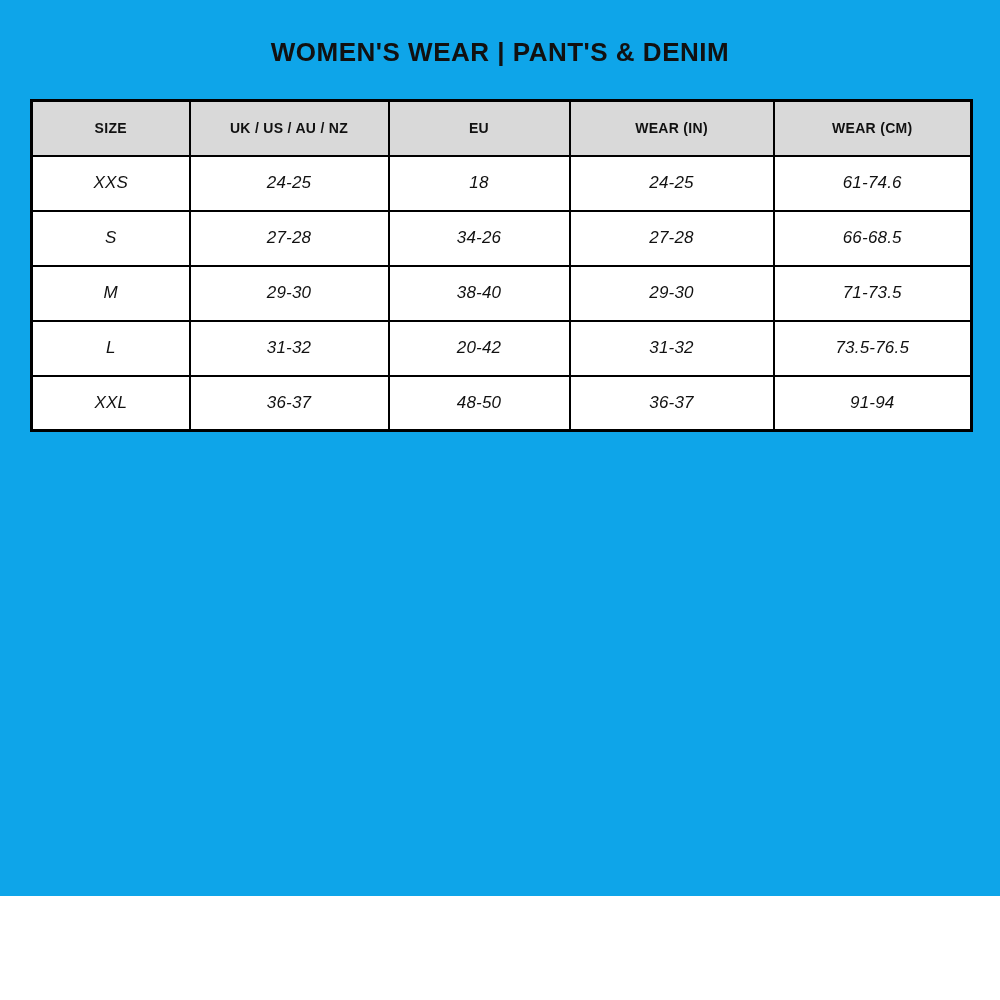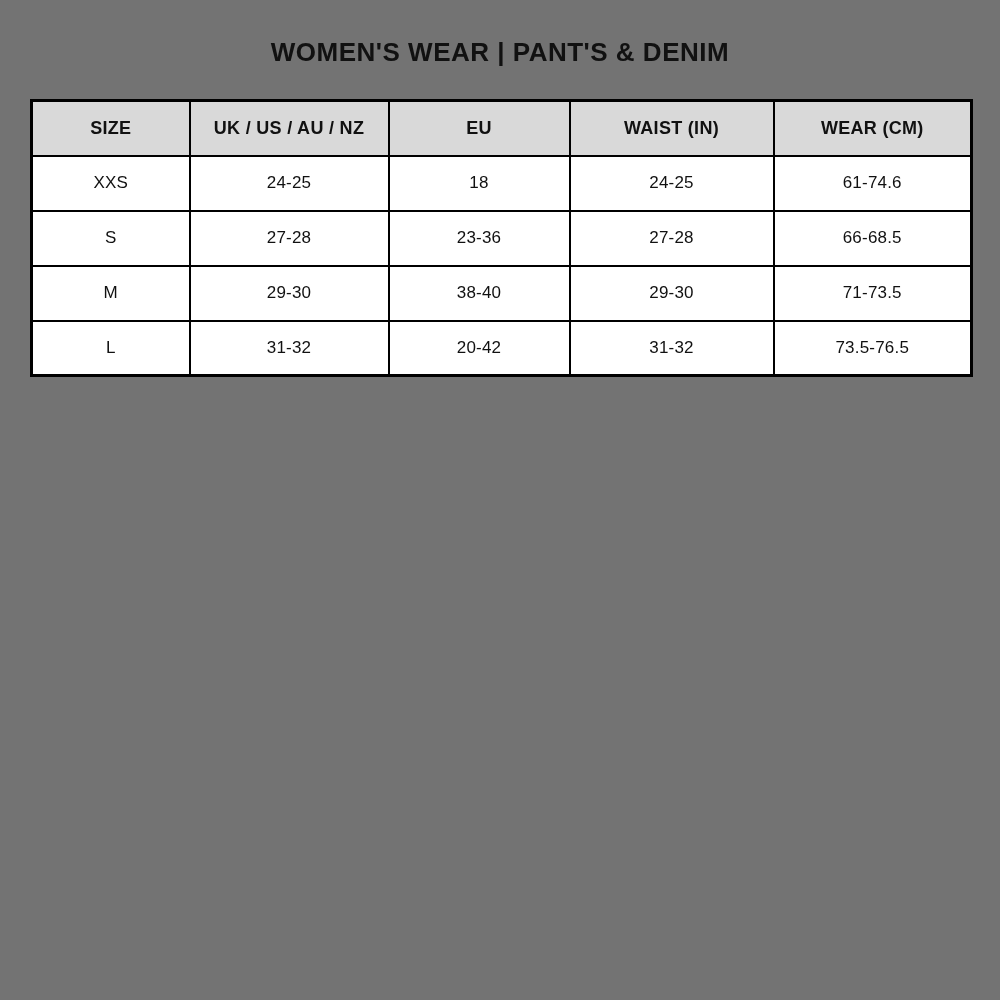--- a/index.html
+++ b/index.html
@@ -6,22 +6,22 @@
   html, body {
     width: 1000px;
     height: 1000px;
     background: #ffffff;
     font-family: "Liberation Sans", "DejaVu Sans", sans-serif;
     color: #111111;
   }
   .page {
     position: relative;
     width: 1000px;
-    height: 1000px;
-    background: #737373;
+    height: 896px;
+    background: #0ea5e9;
   }
   .page-title {
     position: absolute;
     top: 37px;
     left: 0;
     width: 100%;
     text-align: center;
     font-size: 26px;
     font-weight: 700;
     letter-spacing: 0.5px;
@@ -40,29 +40,30 @@
   table.size-chart td {
     border: 2px solid #000000;
     text-align: center;
     vertical-align: middle;
     height: 55px;
     overflow: hidden;
     white-space: nowrap;
   }
   table.size-chart th {
     background: #d9d9d9;
-    font-size: 18px;
+    font-size: 14px;
     font-weight: 700;
     letter-spacing: 0.3px;
   }
   table.size-chart td {
     background: #ffffff;
     font-size: 17px;
     font-weight: 400;
     letter-spacing: 0.2px;
+    font-style: italic;
   }
   col.c-size  { width: 158px; }
   col.c-uk    { width: 199px; }
   col.c-eu    { width: 181px; }
   col.c-win   { width: 204px; }
   col.c-wcm   { width: 198px; }
 </style>
 </head>
 <body>
 
@@ -76,49 +77,56 @@
       <col class="c-uk">
       <col class="c-eu">
       <col class="c-win">
       <col class="c-wcm">
     </colgroup>
     <thead>
         <tr>
           <th>SIZE</th>
           <th>UK / US / AU / NZ</th>
           <th>EU</th>
-          <th>WAIST (IN)</th>
+          <th>WEAR (IN)</th>
           <th>WEAR (CM)</th>
         </tr>
       </thead>
     <tbody>
         <tr>
           <td>XXS</td>
           <td>24-25</td>
           <td>18</td>
           <td>24-25</td>
           <td>61-74.6</td>
         </tr>
         <tr>
           <td>S</td>
           <td>27-28</td>
-          <td>23-36</td>
+          <td>34-26</td>
           <td>27-28</td>
           <td>66-68.5</td>
         </tr>
         <tr>
           <td>M</td>
           <td>29-30</td>
           <td>38-40</td>
           <td>29-30</td>
           <td>71-73.5</td>
         </tr>
         <tr>
           <td>L</td>
           <td>31-32</td>
           <td>20-42</td>
           <td>31-32</td>
           <td>73.5-76.5</td>
         </tr>
+        <tr>
+          <td>XXL</td>
+          <td>36-37</td>
+          <td>48-50</td>
+          <td>36-37</td>
+          <td>91-94</td>
+        </tr>
       </tbody>
   </table>
 
 </div>
 
 </body></html>

